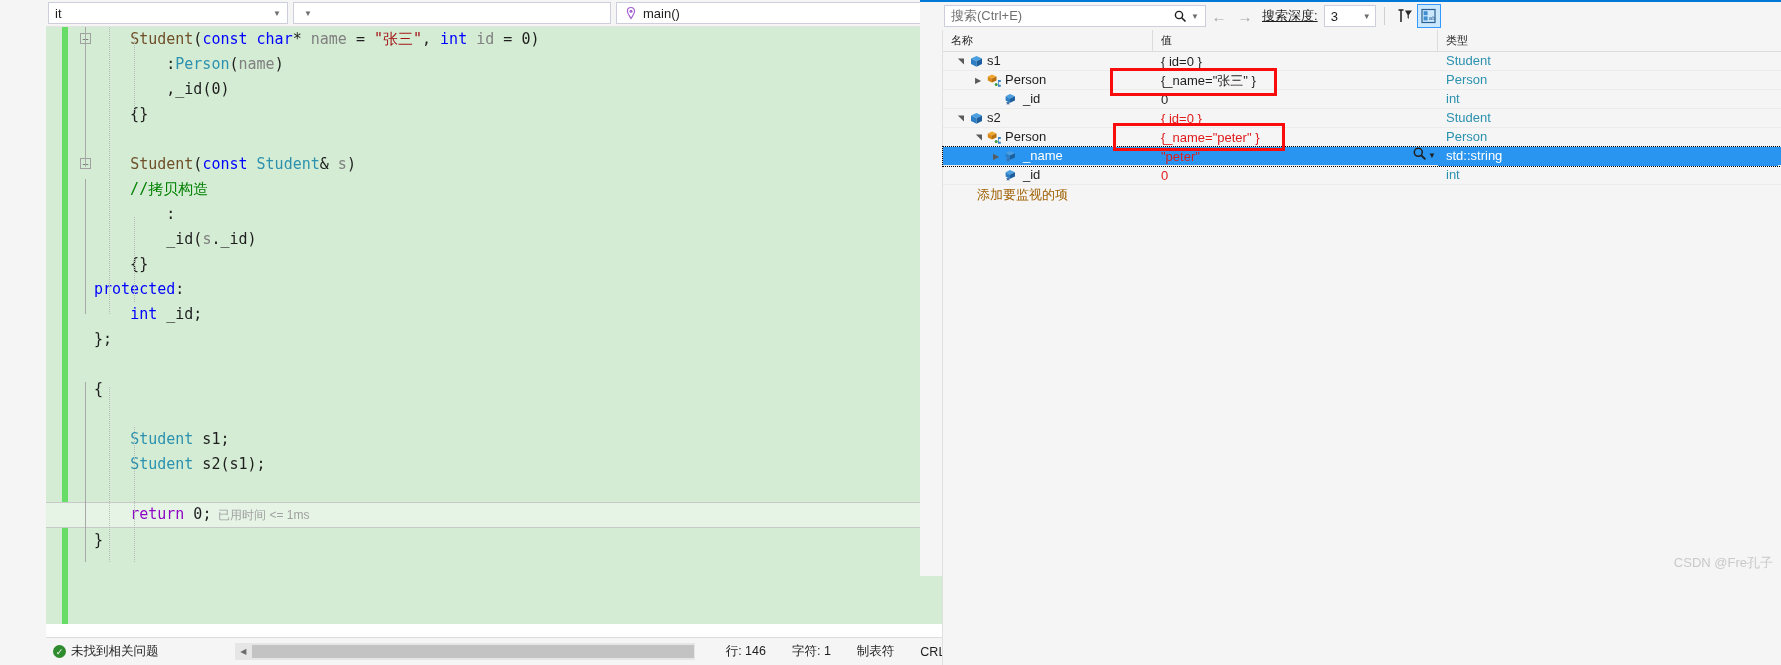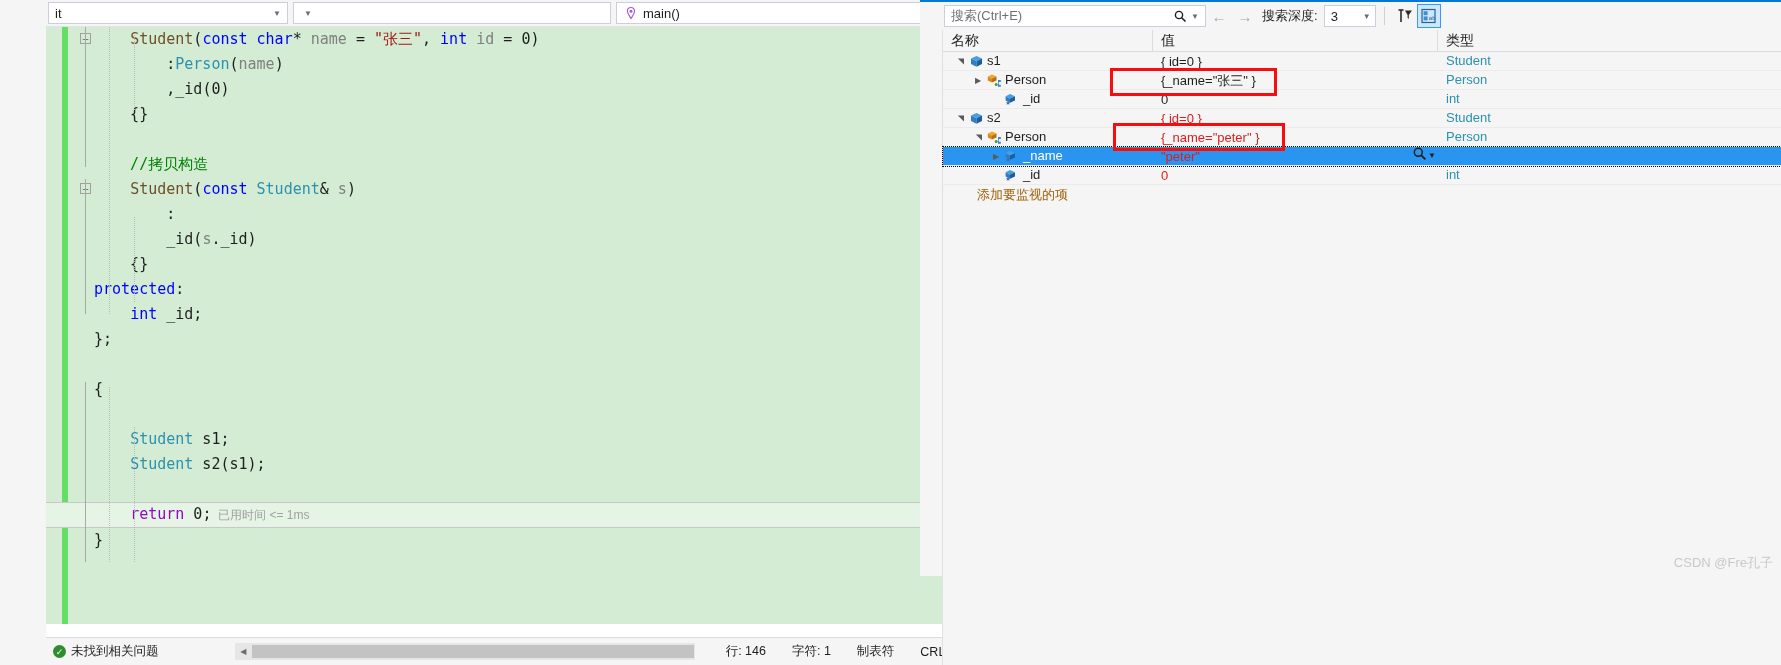--- a/index.html
+++ b/index.html
@@ -175,41 +175,41 @@
     border: 1px solid #cccedb;
     display:flex; align-items:center; padding: 0 2px 0 6px;
     font-size: 13px; color: #707070;
   }
   .search-box .sb-text { flex: 1; white-space: nowrap; overflow: hidden; }
   .mag-icon { width: 15px; display:flex; align-items:center; justify-content:center; color:#2b2b2b; }
   .tb-arrow {
     width: 26px; height: 24px; display:flex; align-items:center; justify-content:center;
     color: #a6a6a6; font-size: 15px;
   }
-  .depth-label { margin-left: 4px; margin-right: 6px; font-size: 13px; color:#1e1e1e; white-space:nowrap; }
+  .depth-label { margin-left: 4px; margin-right: 6px; font-size: 13px; color:#1e1e1e; white-space:nowrap;text-decoration:underline; }
   .depth-combo {
     width: 52px; height: 22px; background:#ffffff; border:1px solid #cccedb;
     display:flex; align-items:center; padding-left: 6px; font-size: 13px;
   }
   .depth-combo .dc-val { flex: 1; }
   .tb-sep { width: 1px; height: 18px; background:#d0d0d0; margin: 0 8px; }
   .tb-btn {
     width: 24px; height: 24px; display:flex; align-items:center; justify-content:center;
   }
   .tb-btn.active { border: 1px solid #3399ff; background: #cce8ff; }
 
   
   .watch-table {
     position: absolute; left: 22px; top: 30px; width: 839px; height: 635px;
     background: #f5f5f5; border-left: 1px solid #e0e0e0;
   }
   .wt-header {
     display: flex; height: 22px; align-items: center;
     border-bottom: 1px solid #dcdcdc; background: #f5f5f5;
-    font-size: 14px; color: #1e1e1e;
+    font-size: 11px; color: #1e1e1e;
   }
   .wt-header .col { padding-left: 8px; border-right: 1px solid #dcdcdc; height: 22px; line-height: 21px; }
   .col-name  { width: 210px; }
   .col-value { width: 285px; }
   .col-type  { width: 340px; border-right: none !important; }
   .wt-row {
     display: flex; height: 19px; align-items: center;
     font-size: 13px; position: relative;
     border-bottom: 1px solid #ebebeb;
   }
@@ -276,22 +276,22 @@
     </div>
 
     <div class="code-area">
       <div class="change-bar"></div>
       <div class="code-lines" id="code-lines">
           <div class="cline"><span class="fold">–</span><span class="plain">    </span><span class="cls">Student</span><span class="plain">(</span><span class="kw">const</span><span class="plain"> </span><span class="kw">char</span><span class="plain">* </span><span class="ident">name</span><span class="plain"> = </span><span class="str">"张三"</span><span class="plain">, </span><span class="kw">int</span><span class="plain"> </span><span class="ident">id</span><span class="plain"> = </span><span class="num">0</span><span class="plain">)</span></div>
           <div class="cline"><span class="plain">        :</span><span class="type">Person</span><span class="plain">(</span><span class="ident">name</span><span class="plain">)</span></div>
           <div class="cline"><span class="plain">        ,_id</span><span class="plain">(</span><span class="num">0</span><span class="plain">)</span></div>
           <div class="cline"><span class="plain">    {}</span></div>
           <div class="cline"></div>
+          <div class="cline"><span class="fold">–</span><span class="plain">    </span><span class="cls">Student</span><span class="plain">(</span><span class="kw">const</span><span class="plain"> </span><span class="type">Student</span><span class="plain">&amp; </span><span class="ident">s</span><span class="plain">)</span></div>
           <div class="cline"><span class="cmt">    //拷贝构造</span></div>
-          <div class="cline"><span class="fold">–</span><span class="plain">    </span><span class="cls">Student</span><span class="plain">(</span><span class="kw">const</span><span class="plain"> </span><span class="type">Student</span><span class="plain">&amp; </span><span class="ident">s</span><span class="plain">)</span></div>
           <div class="cline"><span class="plain">        :</span></div>
           <div class="cline"><span class="plain">        _id</span><span class="plain">(</span><span class="ident">s</span><span class="plain">._id</span><span class="plain">)</span></div>
           <div class="cline"><span class="plain">    {}</span></div>
           <div class="cline"><span class="kw">protected</span><span class="plain">:</span></div>
           <div class="cline"><span class="plain">    </span><span class="kw">int</span><span class="plain"> _id;</span></div>
           <div class="cline"><span class="plain">};</span></div>
           <div class="cline"></div>
           <div class="cline"><span class="plain">{</span></div>
           <div class="cline"></div>
           <div class="cline"><span class="plain">    </span><span class="type">Student</span><span class="plain"> s1;</span></div>
@@ -496,20 +496,21 @@
             <div class="cell value">
               <span>"peter"</span>
               <span class="val-tools">
                 <span><svg width="15" height="15" viewBox="0 0 15 15">
                     <circle cx="6.3" cy="6.3" r="4" fill="none" stroke="#1e1e1e" stroke-width="1.5"></circle>
                     <line x1="9.3" y1="9.3" x2="13.4" y2="13.4" stroke="#1e1e1e" stroke-width="1.8"></line>
                   </svg></span>
                 <span style="font-size:8px;color:#1e1e1e;">▼</span>
               </span>
             </div>
+            <div class="cell type">std::string</div>
           </div>
           <div class="wt-row changed">
             <div class="cell name">
               <span class="indent" style="width: 46px;"></span>
               <span class="expander"></span>
               <span class="vicon">
                 <svg width="15" height="15" viewBox="0 0 15 15">
                   <path d="M5 2 L10 4.2 L5 6.5 L0.6 4.2 Z" fill="#4a9fe0"></path>
                   <path d="M0.6 4.2 L0.6 8.6 L5 10.8 L5 6.5 Z" fill="#2d7ec4"></path>
                   <path d="M10 4.2 L10 8.6 L5 10.8 L5 6.5 Z" fill="#1c5f9e"></path>

